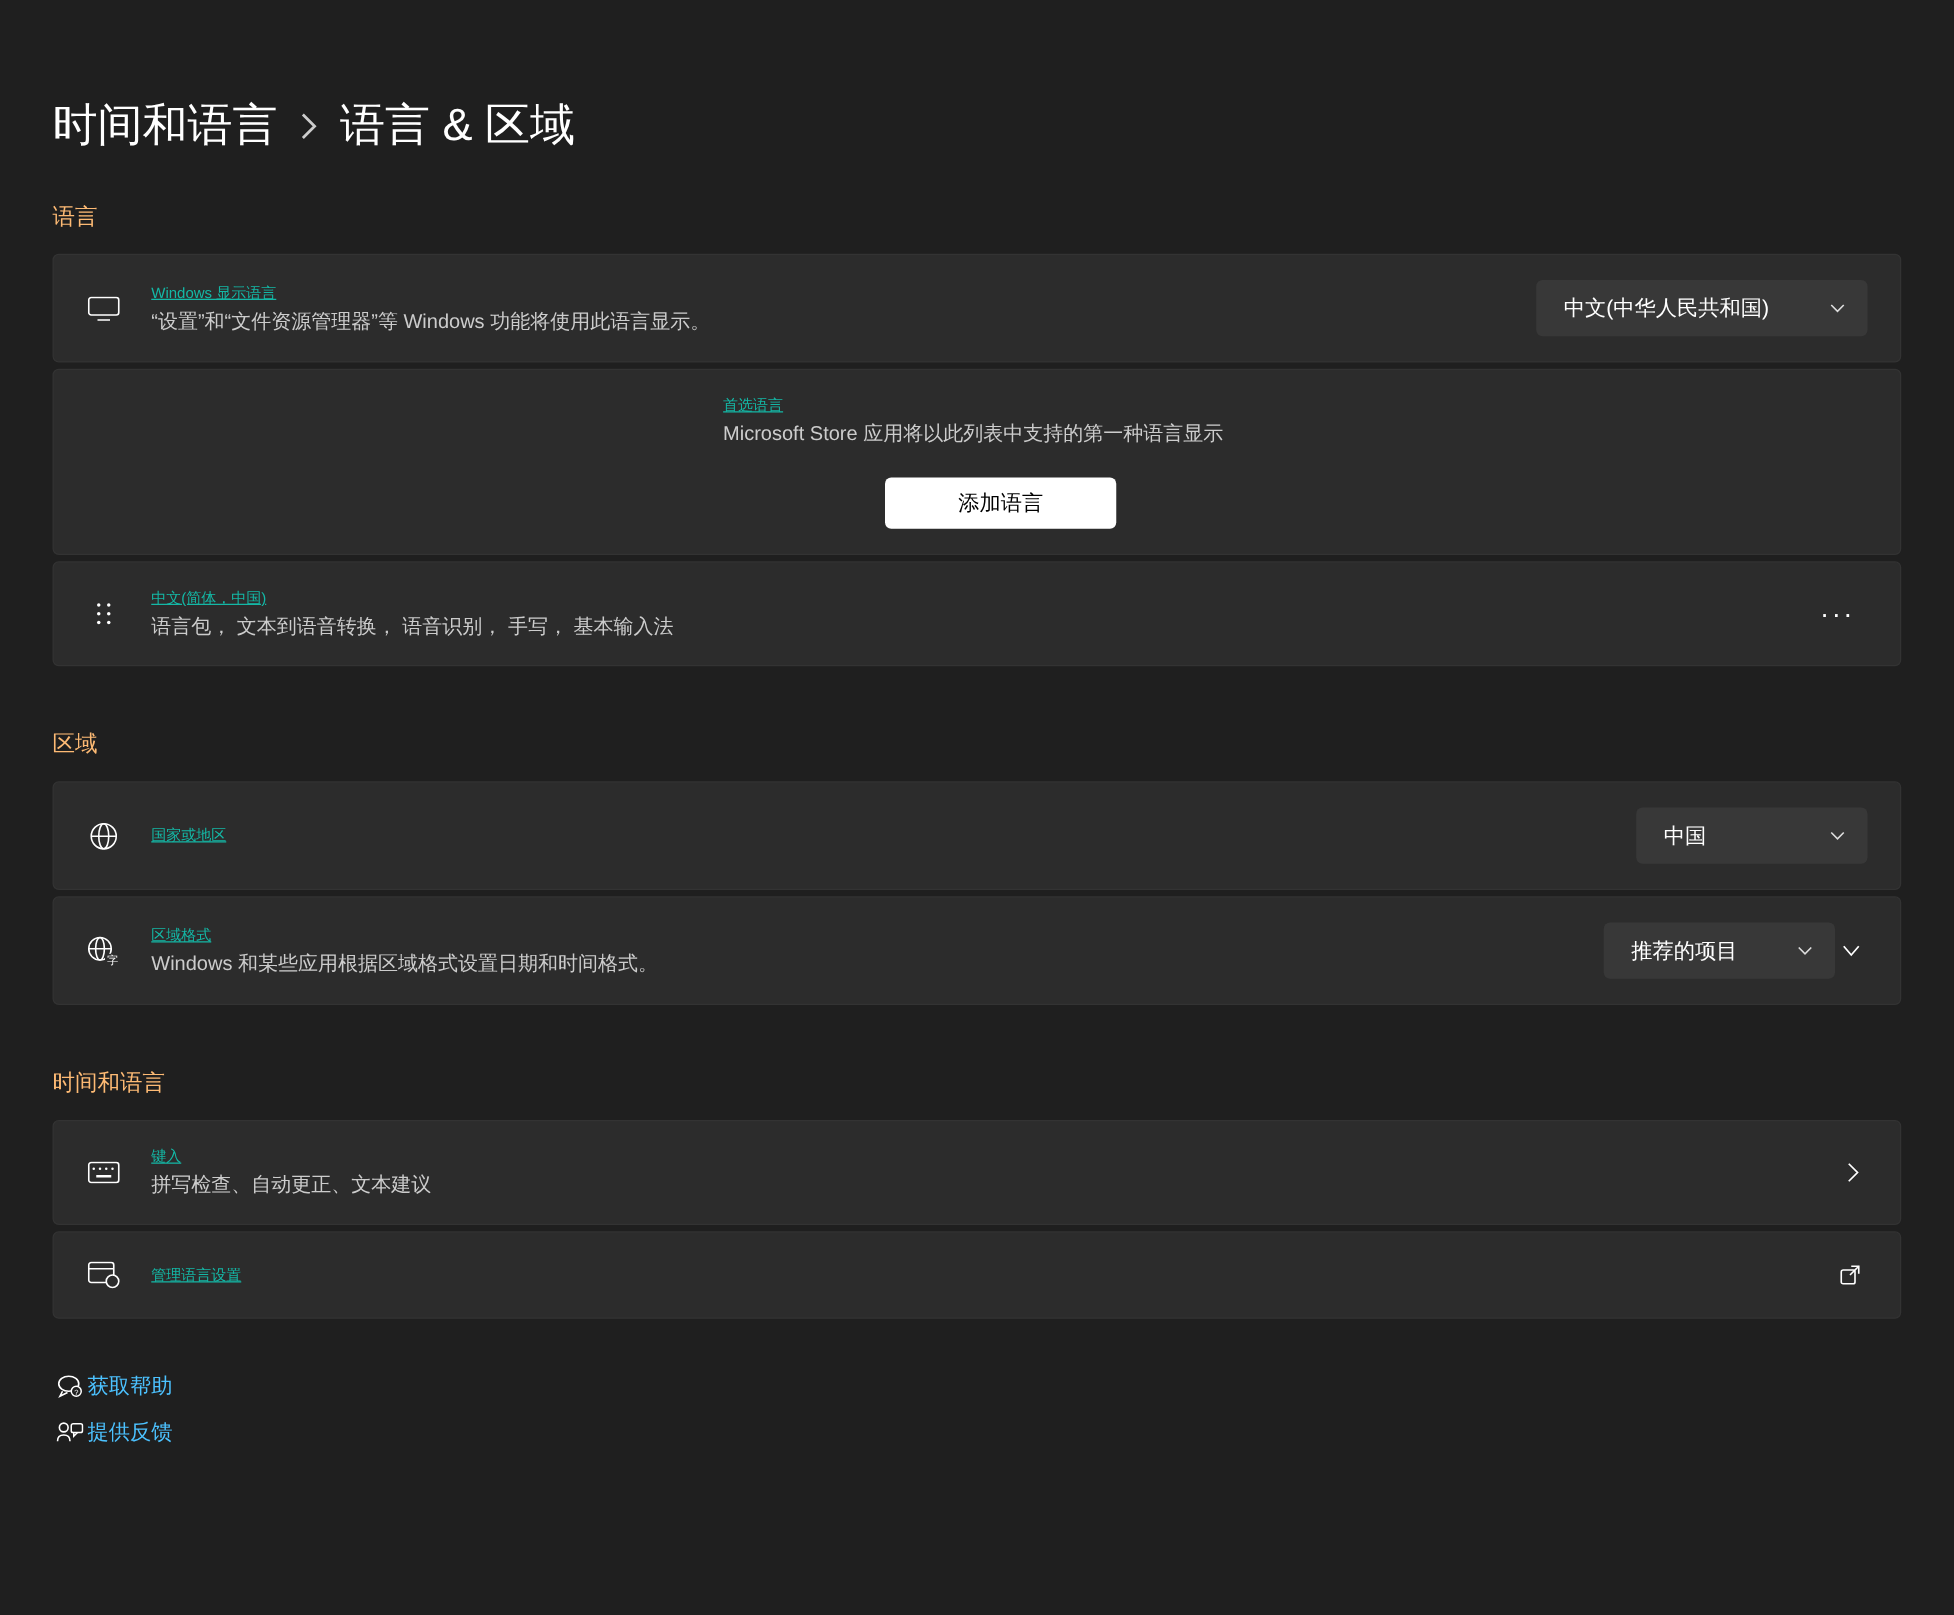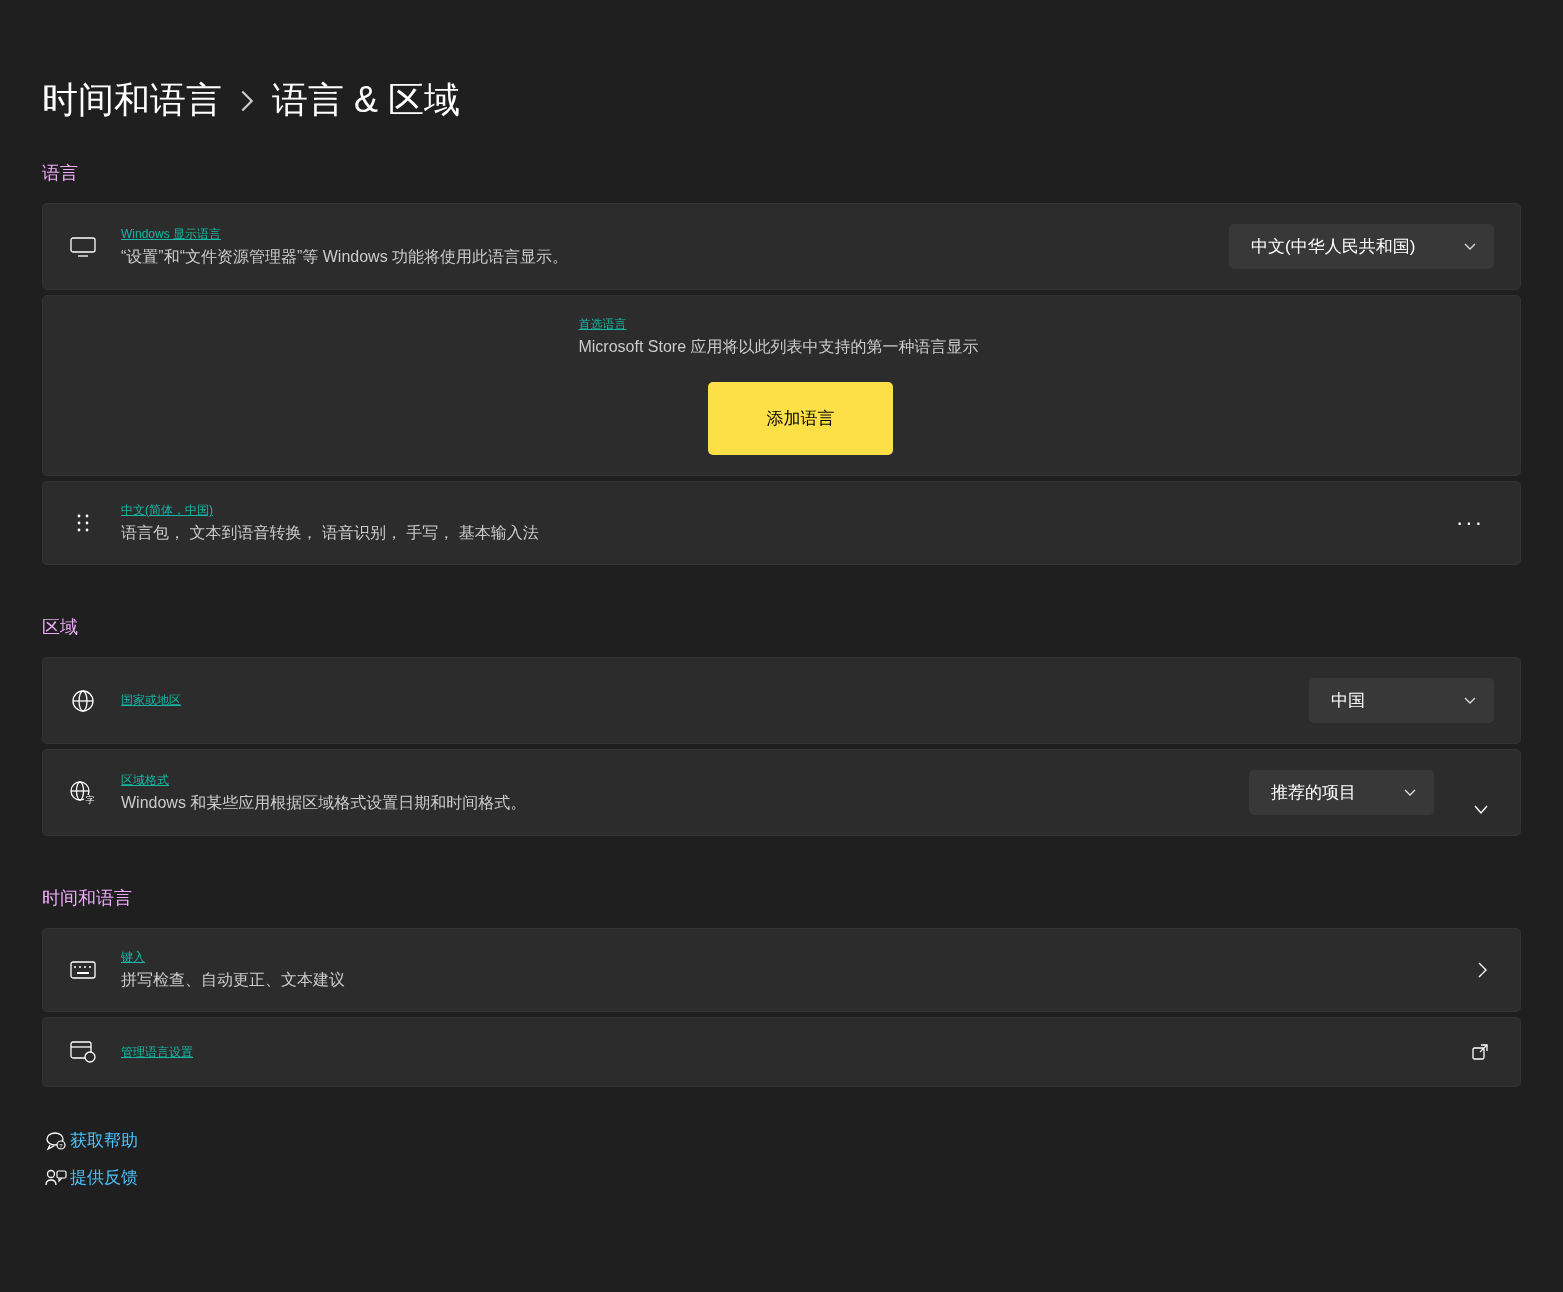--- a/index.html
+++ b/index.html
@@ -29,21 +29,21 @@
     font-size: 22px;
     color: #cccccc;
   }
   .breadcrumb-current {
     font-size: 36px;
     font-weight: 500;
   }
   .section-header {
     font-size: 18px;
     font-weight: 500;
-    color: #f0abfc;
+    color: #fdba74;
     margin-bottom: 18px;
   }
   .card {
     background: #2c2c2c;
     border: 1px solid #333333;
     border-radius: 5px;
     display: flex;
     align-items: center;
     padding: 20px 26px;
     margin-bottom: 5px;
@@ -85,44 +85,44 @@
     cursor: pointer;
     min-height: 45px;
   }
   .dropdown.wide { padding: 10px 18px 10px 22px; width: 265px; }
   .dropdown.mid  { padding: 10px 18px 10px 22px; width: 185px; }
   .dropdown-chevron {
     font-size: 14px;
     color: #dddddd;
   }
   .btn-primary {
-    background: #fde047;
+    background: #ffffff;
     color: #000000;
     font-size: 17px;
     border: none;
     border-radius: 5px;
-    padding: 25px 22px;
+    padding: 9px 22px;
     cursor: pointer;
     min-width: 185px;
     text-align: center;
   }
   .section-gap { margin-top: 50px; }
   .more-btn {
     font-size: 22px;
     color: #ffffff;
     cursor: pointer;
     padding: 4px 10px;
     letter-spacing: 2px;
   }
   .right-chevron, .expand-chevron, .external-icon {
     font-size: 15px;
     color: #ffffff;
     padding-right: 6px;
   }
-  .trail-group { display: flex; align-items: flex-end; gap: 40px; }
+  .trail-group { display: flex; align-items: center; gap: 6px; }
   .links {
     margin-top: 42px;
     display: flex;
     flex-direction: column;
     gap: 14px;
   }
   .link-row {
     display: flex;
     align-items: center;
   }

